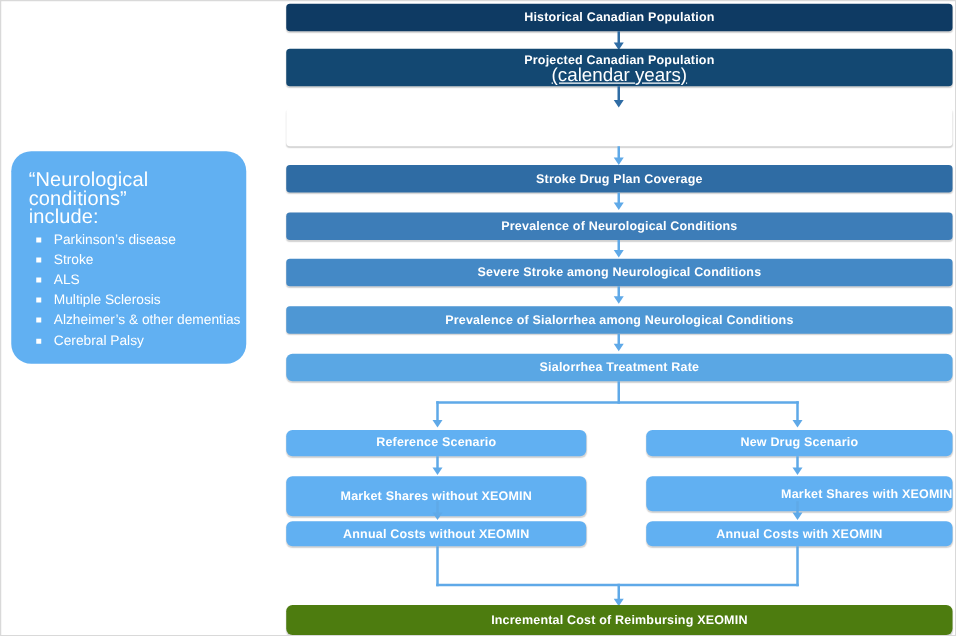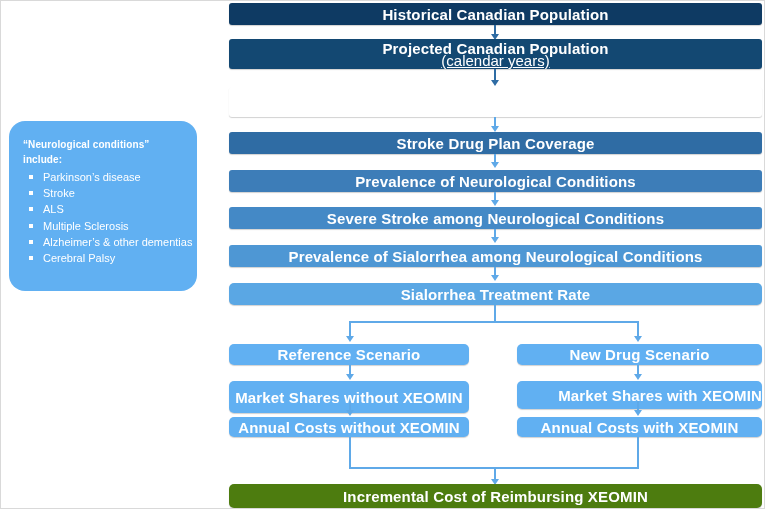--- a/index.html
+++ b/index.html
@@ -30,22 +30,22 @@
     top: 120px;
     width: 188px;
     height: 170px;
     background: #61b0f2;
     border-radius: 16px;
     box-sizing: border-box;
     padding: 17px 12px 12px 14px;
   }
   #callout .callout-title {
     color: #ffffff;
-    font-size: 10px;
-    font-weight: bold;
+    font-size: 16px;
+    font-weight: normal;
     line-height: 14.5px;
     letter-spacing: 0.1px;
   }
   #callout ul {
     list-style: none;
     margin: 2px 0 0 0;
     padding: 0;
   }
   #callout li {
     position: relative;
@@ -72,21 +72,21 @@
     display: flex;
     flex-direction: column;
     align-items: center;
     justify-content: center;
     color: #ffffff;
     text-align: center;
     border-radius: 3px;
     box-shadow: 0 1px 1px rgba(0,0,0,0.18);
   }
   .node .t1 {
-    font-size: 15px;
+    font-size: 10px;
     font-weight: bold;
     letter-spacing: 0.15px;
     line-height: 13px;
     white-space: nowrap;
   }
   .node .t2 {
     font-size: 15px;
     font-weight: normal;
     line-height: 11px;
     white-space: pre;

